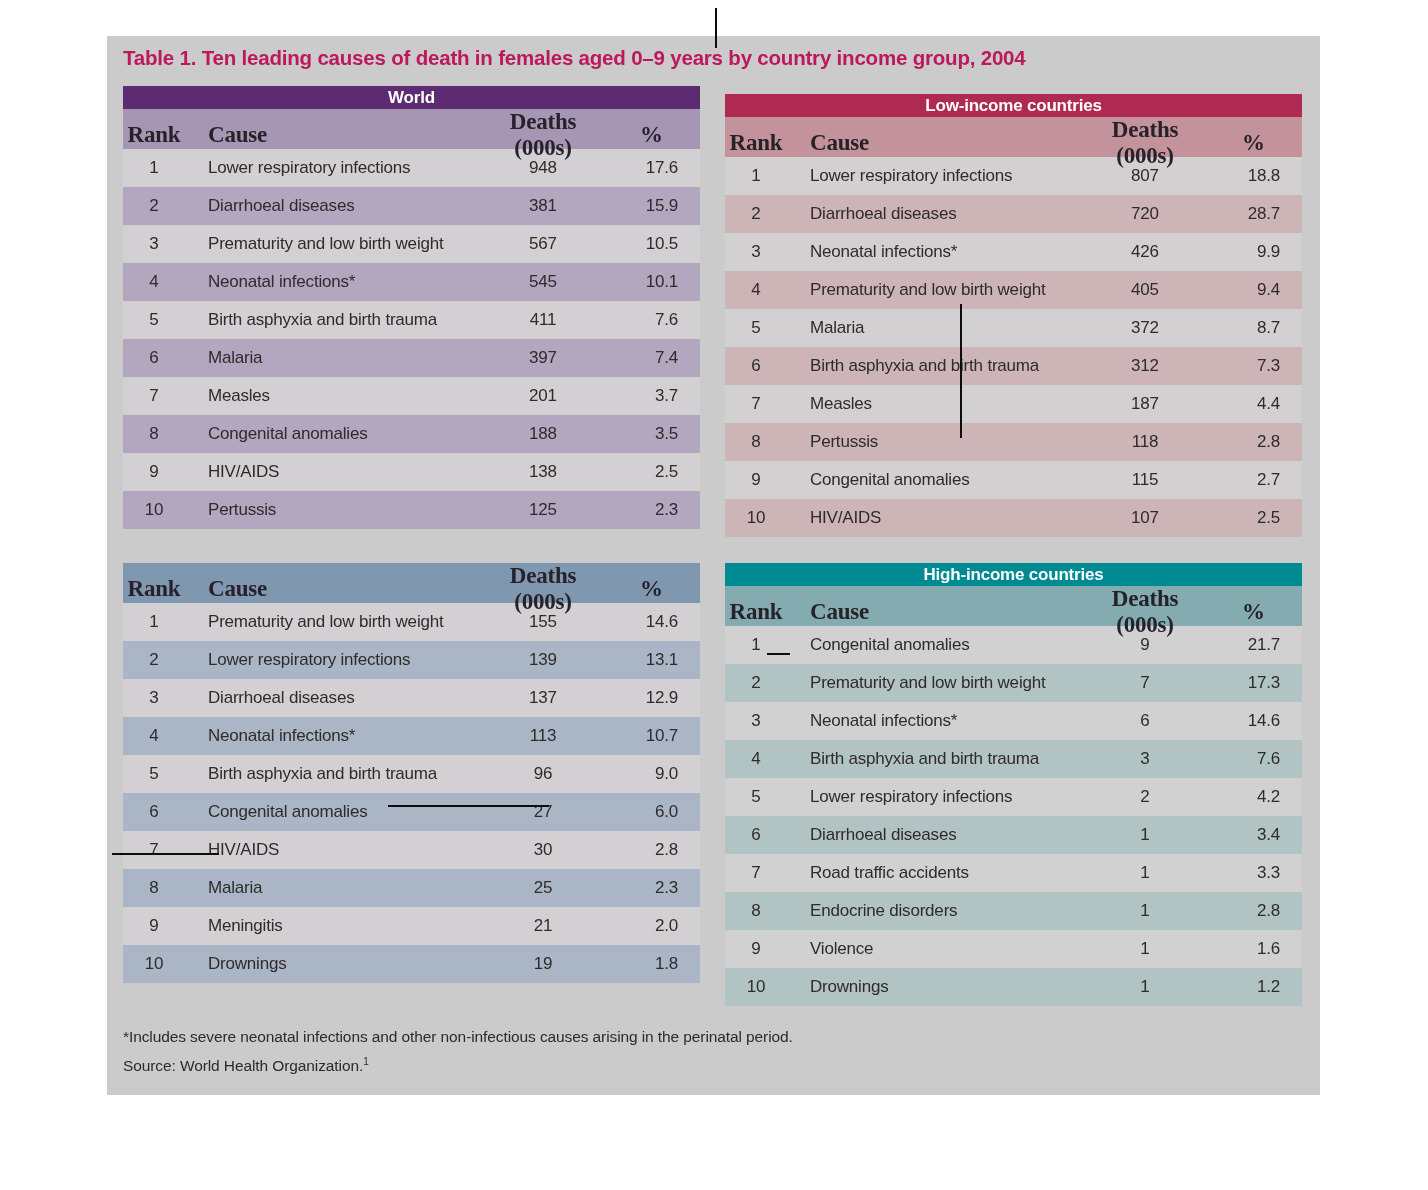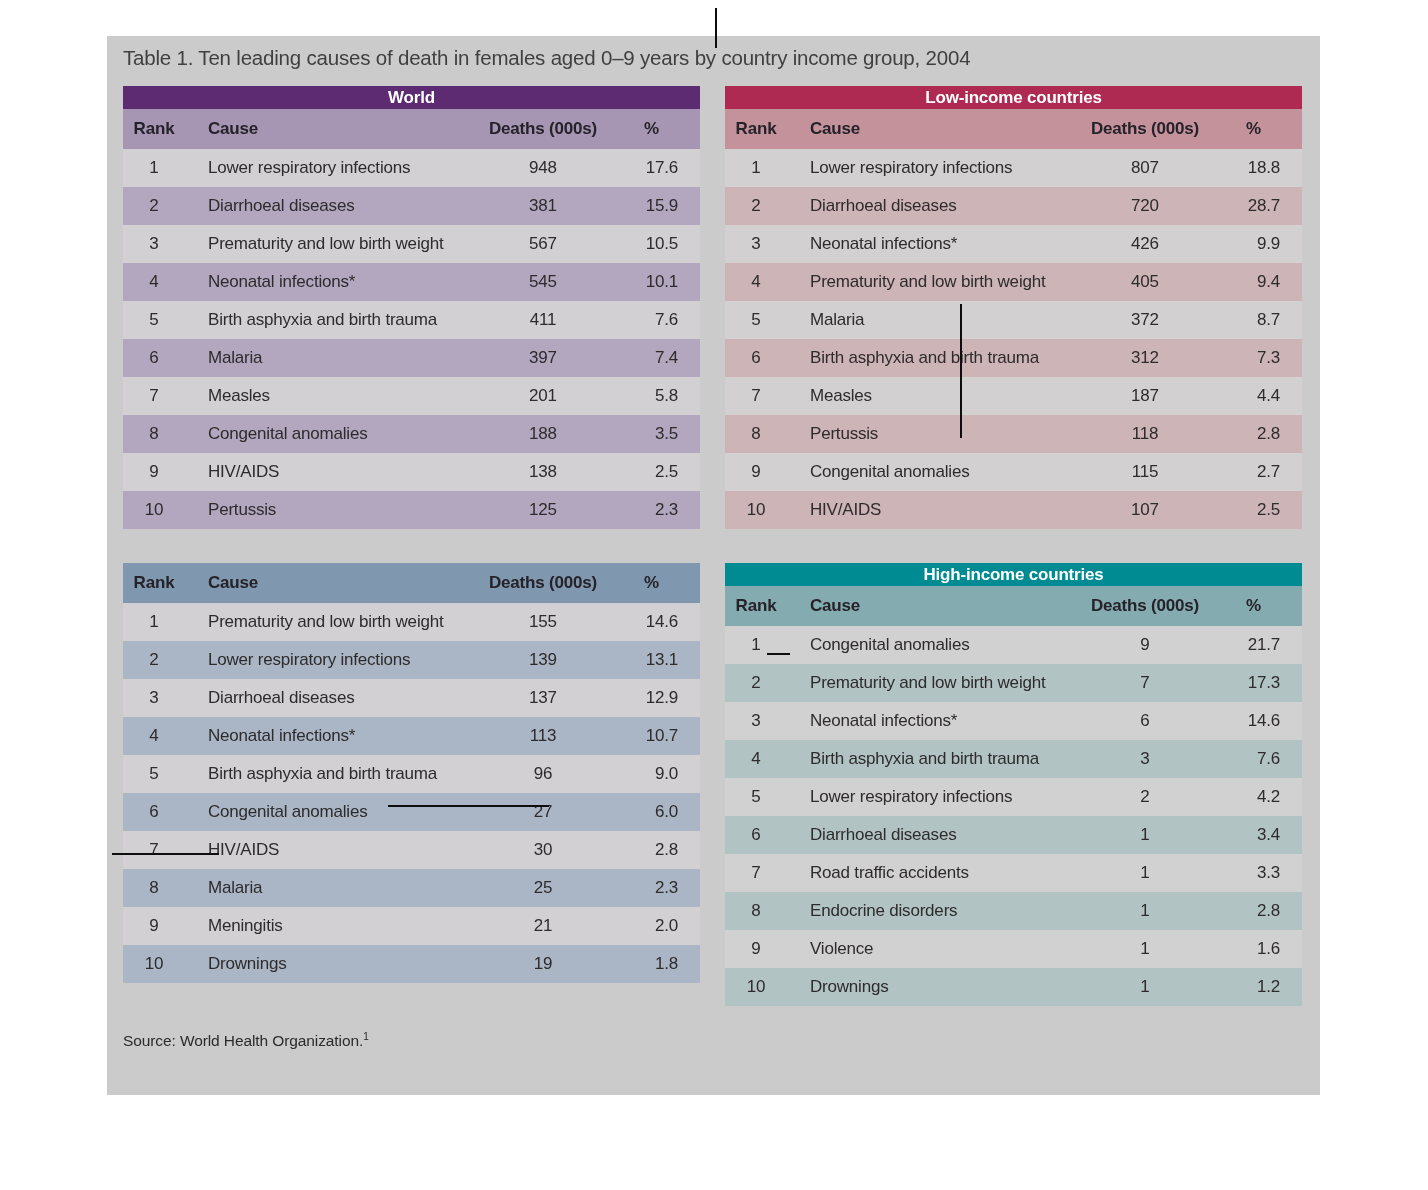--- a/index.html
+++ b/index.html
@@ -7,37 +7,38 @@
     width:1428px;height:1190px;position:relative;background:#ffffff;
     font-family:"Liberation Sans","DejaVu Sans",sans-serif;
     -webkit-font-smoothing:antialiased;
   }
   .panel{
     position:absolute;left:107px;top:36px;width:1213px;height:1059px;
     background:#cbcbcb;
   }
   .doc-title{
     position:absolute;left:16px;top:10px;width:1180px;
-    font-size:20.5px;font-weight:normal;letter-spacing:-0.2px;color:#404040;
+    font-size:20.5px;font-weight:bold;letter-spacing:-0.2px;color:#be185d;
   }
   .tbl{position:absolute;width:577px;}
   .tbl-world{left:16px;top:50px;}
-  .tbl-low{left:618px;top:50px;}
+  .tbl-low{left:618px;top:58px;}
   .tbl-middle{left:16px;top:527px;}
   .tbl-high{left:618px;top:527px;}
   .tbl-title{
     height:23px;background:var(--hdr);color:#ffffff;
     font-size:17px;font-weight:bold;letter-spacing:-0.2px;
     display:flex;align-items:center;justify-content:center;
   }
   .tbl-colhdr{
     height:40px;background:var(--sub);
     display:grid;grid-template-columns:62px 298px 120px 97px;
-    align-items:center;font-size:17px;font-weight:bold;color:#26222a;
+    align-items:center;font-size:23px;font-weight:bold;color:#26222a;
     letter-spacing:-0.2px;
+    font-family:Liberation Serif, serif;
   }
   .row{
     height:38px;background:var(--row);
     display:grid;grid-template-columns:62px 298px 120px 97px;
     align-items:center;font-size:17px;color:#2e2b2c;letter-spacing:-0.2px;
   }
   .row.alt{background:var(--alt);}
   .c-rank{text-align:center;}
   .c-cause{padding-left:23px;white-space:nowrap;}
   .c-deaths{text-align:center;}
@@ -103,21 +104,21 @@
         <div class="row alt">
           <span class="c-rank">6</span>
           <span class="c-cause">Malaria</span>
           <span class="c-deaths">397</span>
           <span class="c-pct">7.4</span>
         </div>
         <div class="row">
           <span class="c-rank">7</span>
           <span class="c-cause">Measles</span>
           <span class="c-deaths">201</span>
-          <span class="c-pct">5.8</span>
+          <span class="c-pct">3.7</span>
         </div>
         <div class="row alt">
           <span class="c-rank">8</span>
           <span class="c-cause">Congenital anomalies</span>
           <span class="c-deaths">188</span>
           <span class="c-pct">3.5</span>
         </div>
         <div class="row">
           <span class="c-rank">9</span>
           <span class="c-cause">HIV/AIDS</span>
@@ -333,20 +334,21 @@
         <div class="row alt">
           <span class="c-rank">10</span>
           <span class="c-cause">Drownings</span>
           <span class="c-deaths">1</span>
           <span class="c-pct">1.2</span>
         </div>
       </section>
     </div>
 
   <div class="footnotes">
+    <div>*Includes severe neonatal infections and other non-infectious causes arising in the perinatal period.</div>
     <div><span>Source: World Health Organization.</span><sup>1</sup></div>
   </div>
 </div>
 
 <div class="mark mark-v1"></div>
 <div class="mark mark-v2"></div>
 <div class="mark mark-h1"></div>
 <div class="mark mark-h2"></div>
 <div class="mark mark-h3"></div>
 

